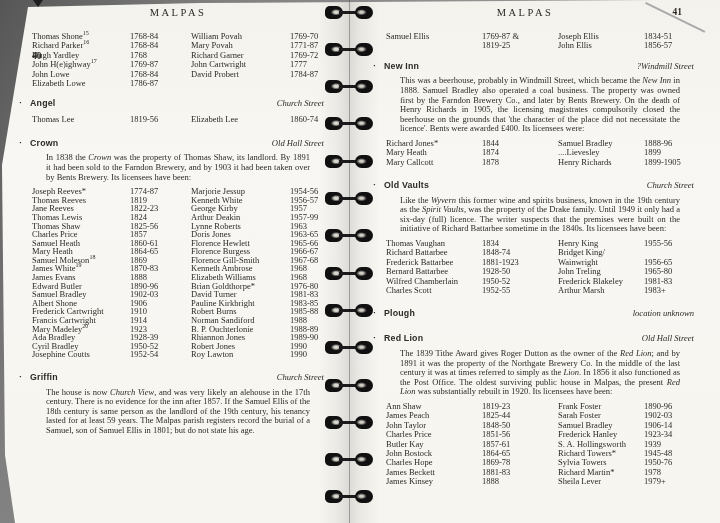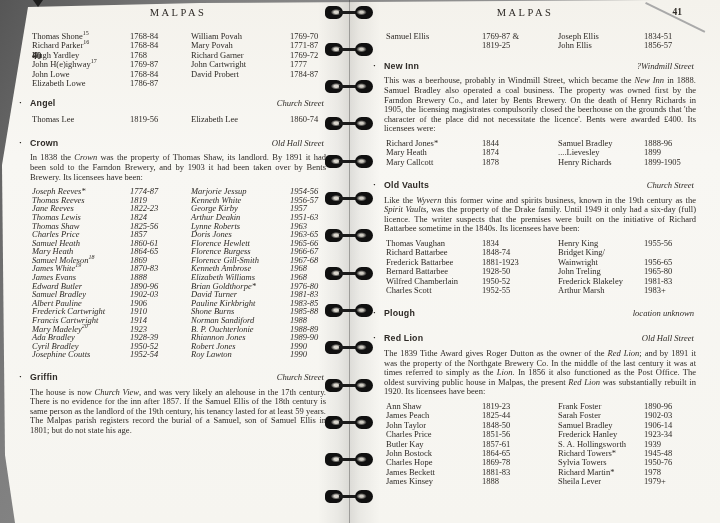--- a/index.html
+++ b/index.html
@@ -41,26 +41,26 @@
   .page-left .pg-num{left:2px;margin-top:44px;}
   .page-right .pg-num{right:14px;}
   .pg-title{position:absolute;left:0;right:0;text-align:center;font-size:10.5px;letter-spacing:2.5px;}
   .page-right .pg-title{right:30px;}
   
   section{display:block;}
   .sec-head{position:relative;margin:0 0 3.5px;height:11px;}
   .bullet{position:absolute;left:-11px;top:-1px;font-weight:bold;}
   .sec-name{font-family:"Liberation Sans",sans-serif;font-weight:bold;font-size:8.8px;letter-spacing:.2px;}
   .sec-loc{position:absolute;right:2px;top:0;font-style:italic;font-size:8.6px;}
-  .sec-text{margin:0 0 4px;text-align:justify;}
+  .sec-text{margin:0 16px 4px;text-align:justify;}
   .sec-text i{font-style:italic;}
   
   .lic-table{display:grid;grid-template-columns:var(--c1) var(--c2) var(--c3) var(--c4);
     line-height:9.4px;margin:2px 0 0 2px;}
-  .lic-table.dense{line-height:8.6px;font-style:italic;}
+  .lic-table.dense{line-height:8.6px;}
   .lic-table .cell{white-space:nowrap;overflow:visible;}
   sup{font-size:6px;line-height:0;vertical-align:super;} .mt2{margin-top:11px;} .mt3{margin-top:14px;}
   .tbl-gap{margin-top:5px;}
   .intro{margin-top:12px;}
 </style>
 </head>
 <body>
 
 <div class="page-sheet"></div>
 <div class="edge-mark"></div>
@@ -129,21 +129,21 @@
         <div class="cell c1">1819</div>
         <div class="cell c2">Kenneth White</div>
         <div class="cell c3">1956-57</div>
         <div class="cell c0">Jane Reeves</div>
         <div class="cell c1">1822-23</div>
         <div class="cell c2">George Kirby</div>
         <div class="cell c3">1957</div>
         <div class="cell c0">Thomas Lewis</div>
         <div class="cell c1">1824</div>
         <div class="cell c2">Arthur Deakin</div>
-        <div class="cell c3">1951-63</div>
+        <div class="cell c3">1957-99</div>
         <div class="cell c0">Thomas Shaw</div>
         <div class="cell c1">1825-56</div>
         <div class="cell c2">Lynne Roberts</div>
         <div class="cell c3">1963</div>
         <div class="cell c0">Charles Price</div>
         <div class="cell c1">1857</div>
         <div class="cell c2">Doris Jones</div>
         <div class="cell c3">1963-65</div>
         <div class="cell c0">Samuel Heath</div>
         <div class="cell c1">1860-61</div>
@@ -166,27 +166,27 @@
         <div class="cell c2">Elizabeth Williams</div>
         <div class="cell c3">1968</div>
         <div class="cell c0">Edward Butler</div>
         <div class="cell c1">1890-96</div>
         <div class="cell c2">Brian Goldthorpe*</div>
         <div class="cell c3">1976-80</div>
         <div class="cell c0">Samuel Bradley</div>
         <div class="cell c1">1902-03</div>
         <div class="cell c2">David Turner</div>
         <div class="cell c3">1981-83</div>
-        <div class="cell c0">Albert Pauline</div>
+        <div class="cell c0">Albert Shone</div>
         <div class="cell c1">1906</div>
         <div class="cell c2">Pauline Kirkbright</div>
         <div class="cell c3">1983-85</div>
         <div class="cell c0">Frederick Cartwright</div>
         <div class="cell c1">1910</div>
-        <div class="cell c2">Shone Burns</div>
+        <div class="cell c2">Robert Burns</div>
         <div class="cell c3">1985-88</div>
         <div class="cell c0">Francis Cartwright</div>
         <div class="cell c1">1914</div>
         <div class="cell c2">Norman Sandiford</div>
         <div class="cell c3">1988</div>
         <div class="cell c0">Mary Madeley<sup>20</sup></div>
         <div class="cell c1">1923</div>
         <div class="cell c2">B. P. Ouchterlonie</div>
         <div class="cell c3">1988-89</div>
         <div class="cell c0">Ada Bradley</div>

